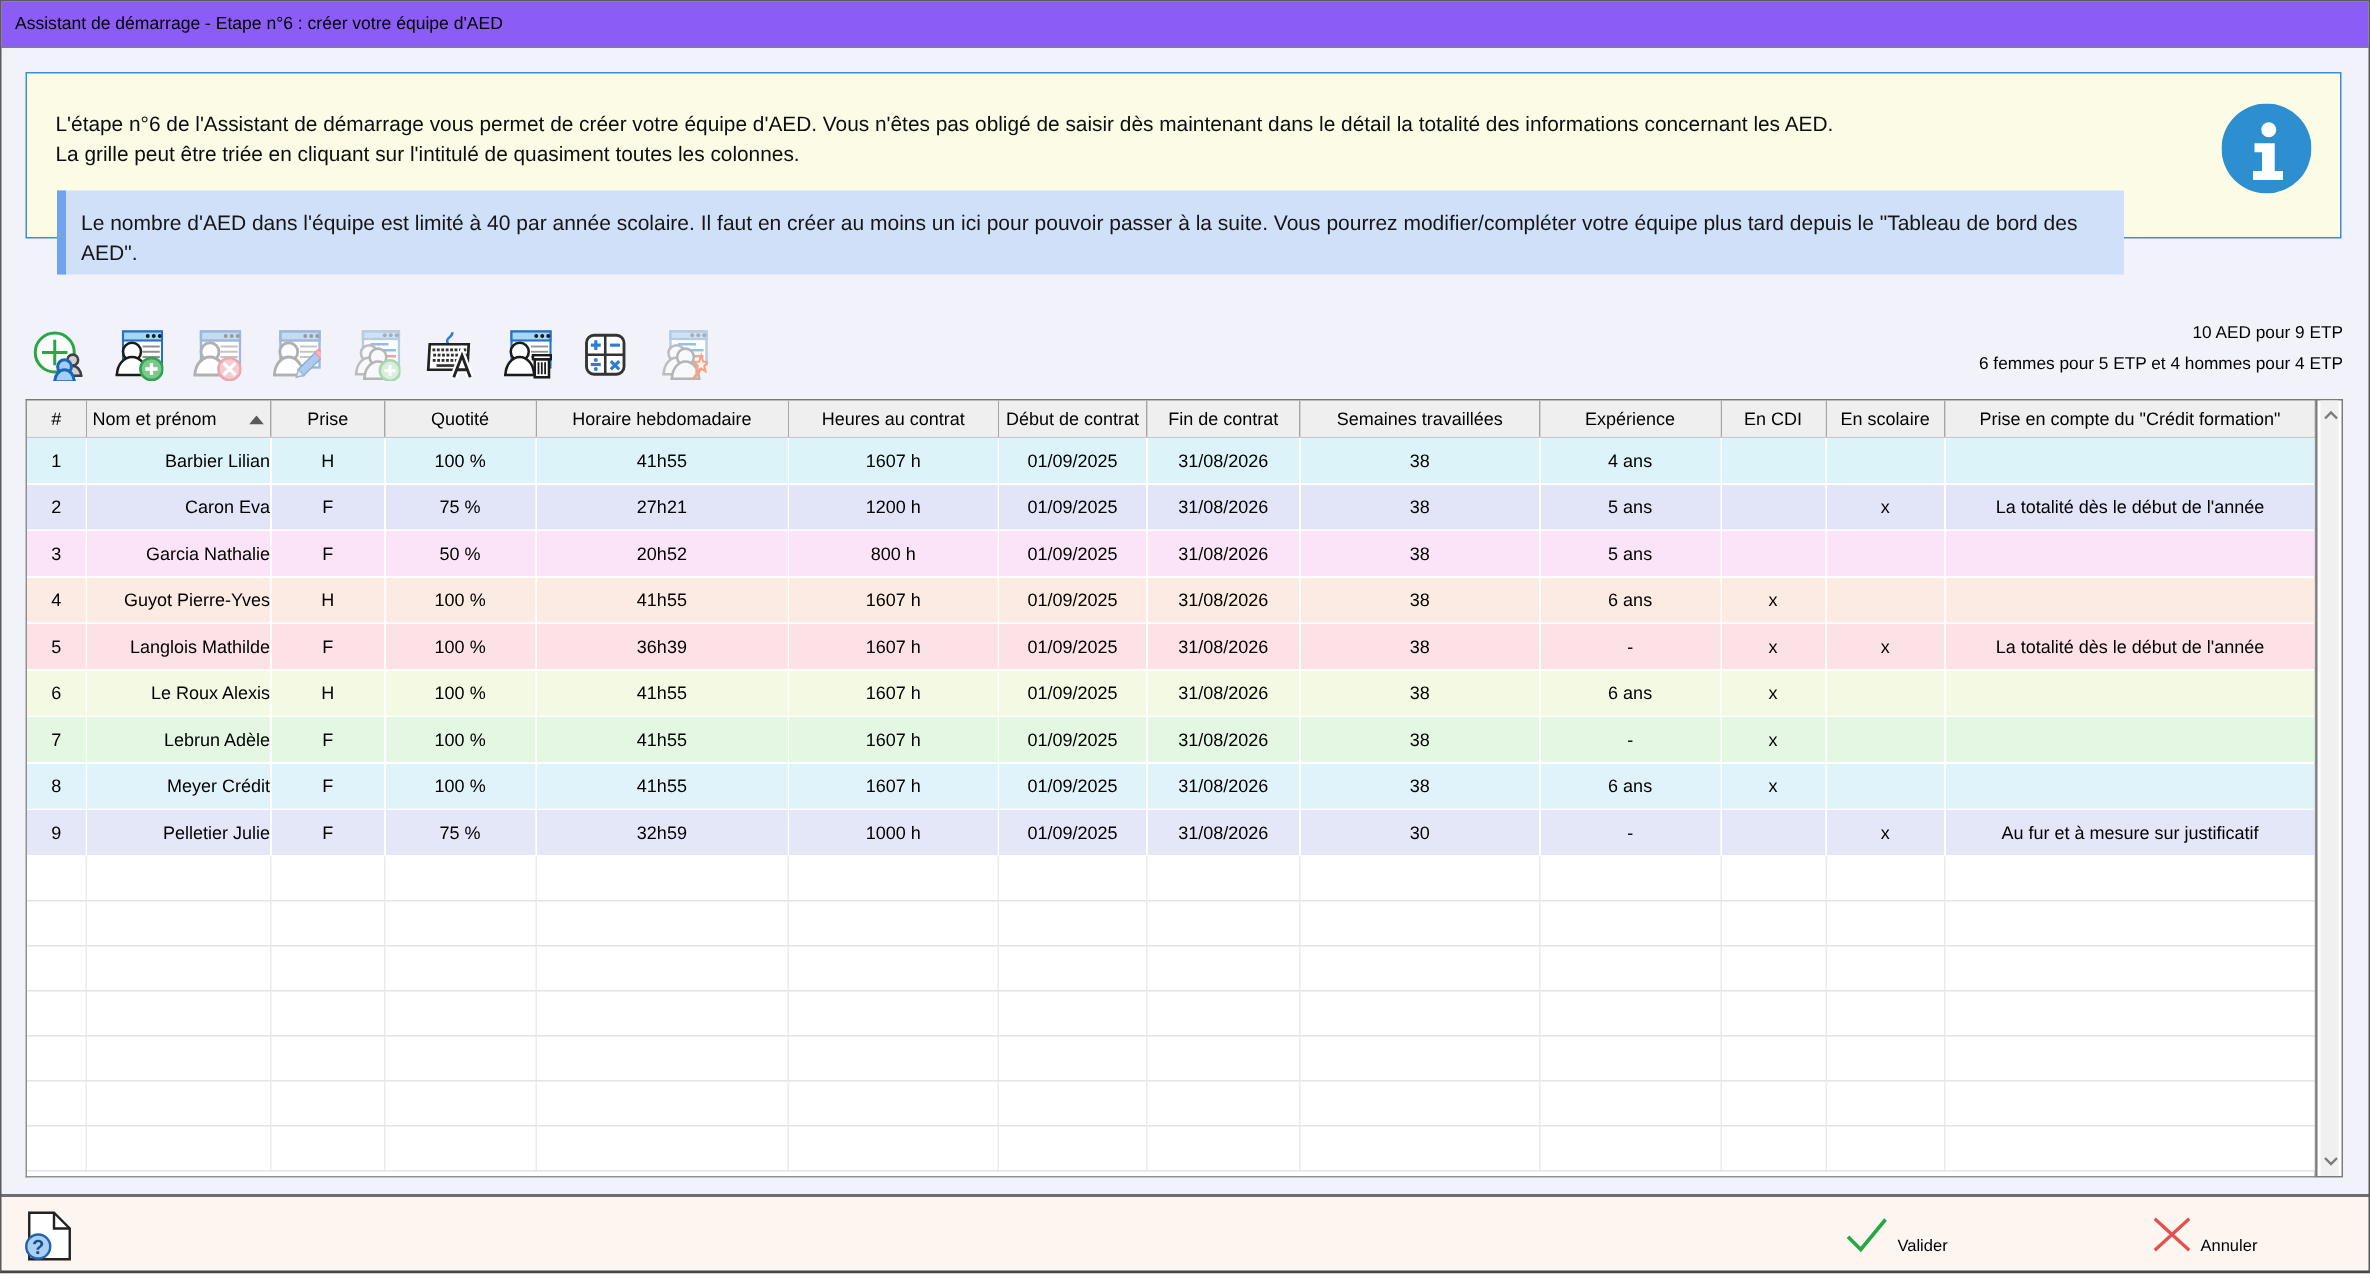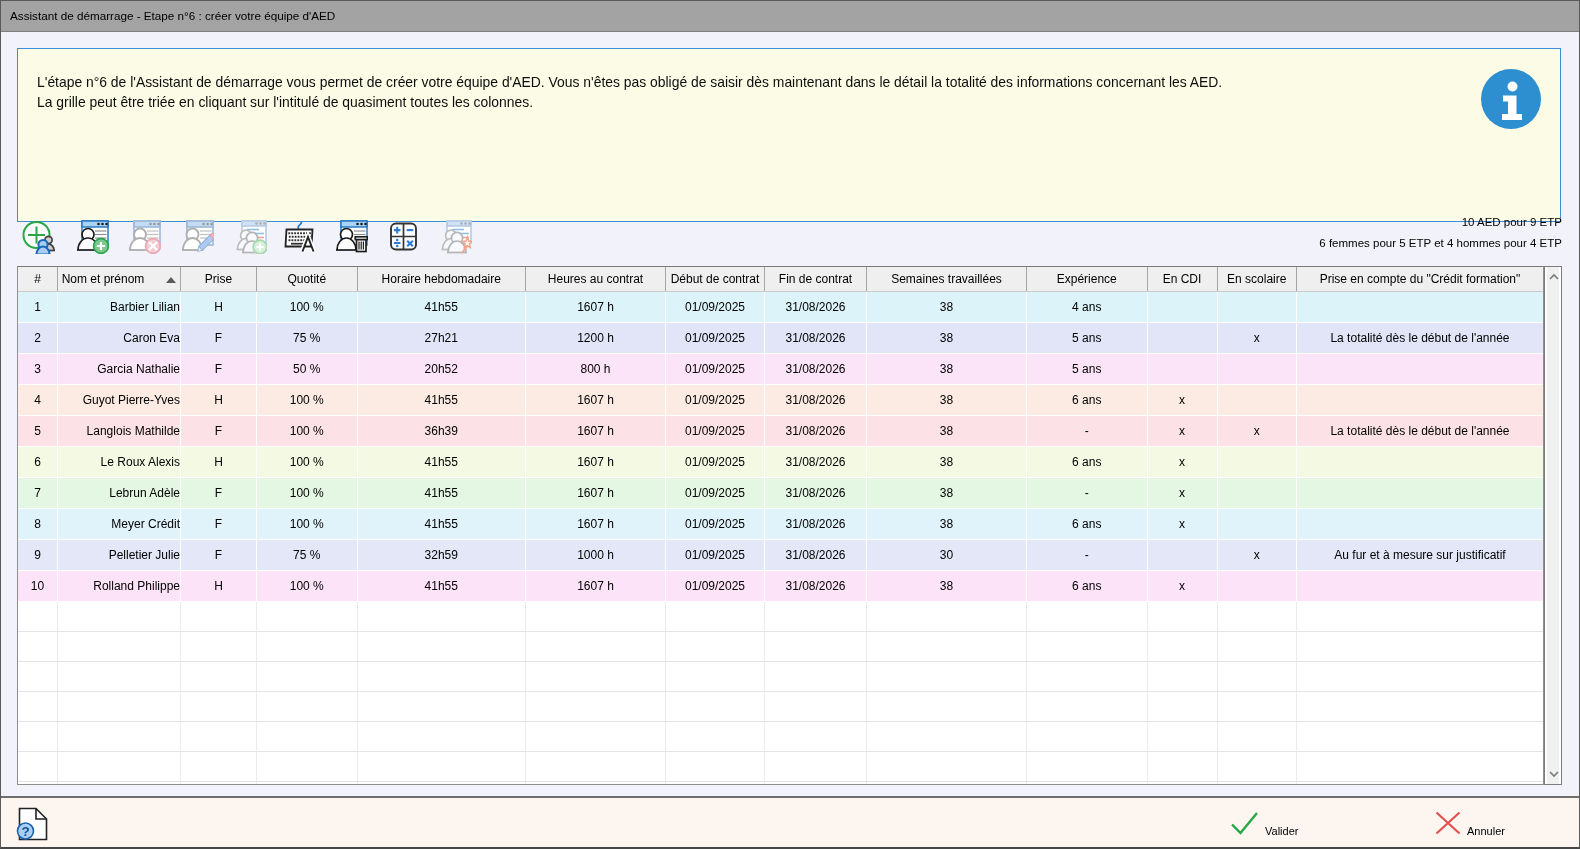--- a/index.html
+++ b/index.html
@@ -1,19 +1,19 @@
 <!DOCTYPE html>
 <html><head><meta charset="utf-8">
 <style>
 * { margin:0; padding:0; box-sizing:border-box; }
 html,body { width:1580px; height:849px; overflow:hidden; }
 body { position:relative; font-family:"Liberation Sans",sans-serif; background:#f2f3fa; color:#000; }
 .frame { position:absolute; inset:0; border:1px solid #5a5a5a; border-bottom:2px solid #474747; pointer-events:none; z-index:50; }
-.titlebar { position:absolute; left:1px; top:1px; width:1578px; height:30.5px; background:#a3a3a3; border-bottom:1px solid #808080; font-size:11.7px; line-height:30px; padding-left:9px; }
-.panel { position:absolute; left:17px; top:48px; width:1544px; height:174px; background:#fcfce6; border:1.5px solid #3a8ed6; }
+.titlebar { position:absolute; left:1px; top:1px; width:1578px; height:30.5px; background:#8b5cf6; border-bottom:1px solid #808080; font-size:11.7px; line-height:30px; padding-left:9px; }
+.panel { position:absolute; left:17px; top:48px; width:1544px; height:111px; background:#fcfce6; border:1.5px solid #3a8ed6; }
 .para { position:absolute; left:19px; top:23px; font-size:13.9px; line-height:20px; color:#0d0d0d; }
 .note { position:absolute; left:20px; top:77.5px; width:1378px; height:56px; background:#cfe0f8; border-left:6px solid #70a2ee; padding:11px 8px 0 10px; font-size:14px; line-height:20px; color:#151515; }
 .infoic { position:absolute; left:1463px; top:20px; }
 .stats { position:absolute; right:18px; top:212px; text-align:right; font-size:11.5px; line-height:21px;margin-left:20px; }
 .toolbar svg { position:absolute; top:220px; }
 .tablewrap { position:absolute; left:17px; top:266px; width:1527px; height:519px; border:1px solid #8f8f8f; border-top:1.5px solid #787878; background:#fff; overflow:hidden; }
 table { border-collapse:collapse; table-layout:fixed; width:1525px; font-size:12px; }
 th { background:#efefef; height:24px; font-weight:normal; border-right:1px solid #a5a5a5; border-bottom:1px solid #c9c9c9; padding:0; position:relative; }
 td { height:31.1px; text-align:center; border-bottom:1px solid rgba(255,255,255,.55); border-right:1px solid rgba(255,255,255,.55); padding:0; overflow:hidden; white-space:nowrap; }
 td.nm { text-align:right; padding-left:6px; }
@@ -23,20 +23,21 @@
 .vscroll .track { position:absolute; left:1.5px; right:1.5px; top:0; bottom:0; background:#f0f0f0; }
 .sep { position:absolute; left:0; top:796px; width:1580px; height:1.5px; background:#6e6e6e; }
 .botbar { position:absolute; left:1px; top:797.5px; width:1578px; height:49.5px; background:#fcf5f0; }
 .btxt { position:absolute; top:27px; font-size:11px; }
 </style></head>
 <body>
 <div class="titlebar">Assistant de démarrage - Etape n°6 : créer votre équipe d'AED</div>
 
 <div class="panel">
   <div class="para">L'étape n°6 de l'Assistant de démarrage vous permet de créer votre équipe d'AED. Vous n'êtes pas obligé de saisir dès maintenant dans le détail la totalité des informations concernant les AED.<br>La grille peut être triée en cliquant sur l'intitulé de quasiment toutes les colonnes.</div>
+  <div class="note">Le nombre d'AED dans l'équipe est limité à 40 par année scolaire. Il faut en créer au moins un ici pour pouvoir passer à la suite. Vous pourrez modifier/compléter votre équipe plus tard depuis le "Tableau de bord des AED".</div>
   <svg class="infoic" width="60" height="60" viewBox="0 0 60 60">
     <circle cx="30" cy="30" r="30" fill="#2e8fd0"></circle>
     <circle cx="31.5" cy="17.5" r="5" fill="#fff"></circle>
     <path d="M22 26.5 h13.5 v18.5 h5.5 v6 H21 v-6 h6 v-12.5 h-5 z" fill="#fff"></path>
   </svg>
 </div>
 
 <div class="stats">10 AED pour 9 ETP<br>6 femmes pour 5 ETP et 4 hommes pour 4 ETP</div>
 
 <div class="toolbar">
@@ -357,35 +358,20 @@
           <td>32h59</td>
           <td>1000 h</td>
           <td>01/09/2025</td>
           <td>31/08/2026</td>
           <td>30</td>
           <td>-</td>
           <td></td>
           <td>x</td>
           <td>Au fur et à mesure sur justificatif</td>
         </tr>
-<tr style="background:#fce3f8">
-          <td>10</td>
-          <td class="nm">Rolland Philippe</td>
-          <td>H</td>
-          <td>100 %</td>
-          <td>41h55</td>
-          <td>1607 h</td>
-          <td>01/09/2025</td>
-          <td>31/08/2026</td>
-          <td>38</td>
-          <td>6 ans</td>
-          <td>x</td>
-          <td></td>
-          <td></td>
-        </tr>
 <tr class="empty">
           <td></td>
           <td></td>
           <td></td>
           <td></td>
           <td></td>
           <td></td>
           <td></td>
           <td></td>
           <td></td>

